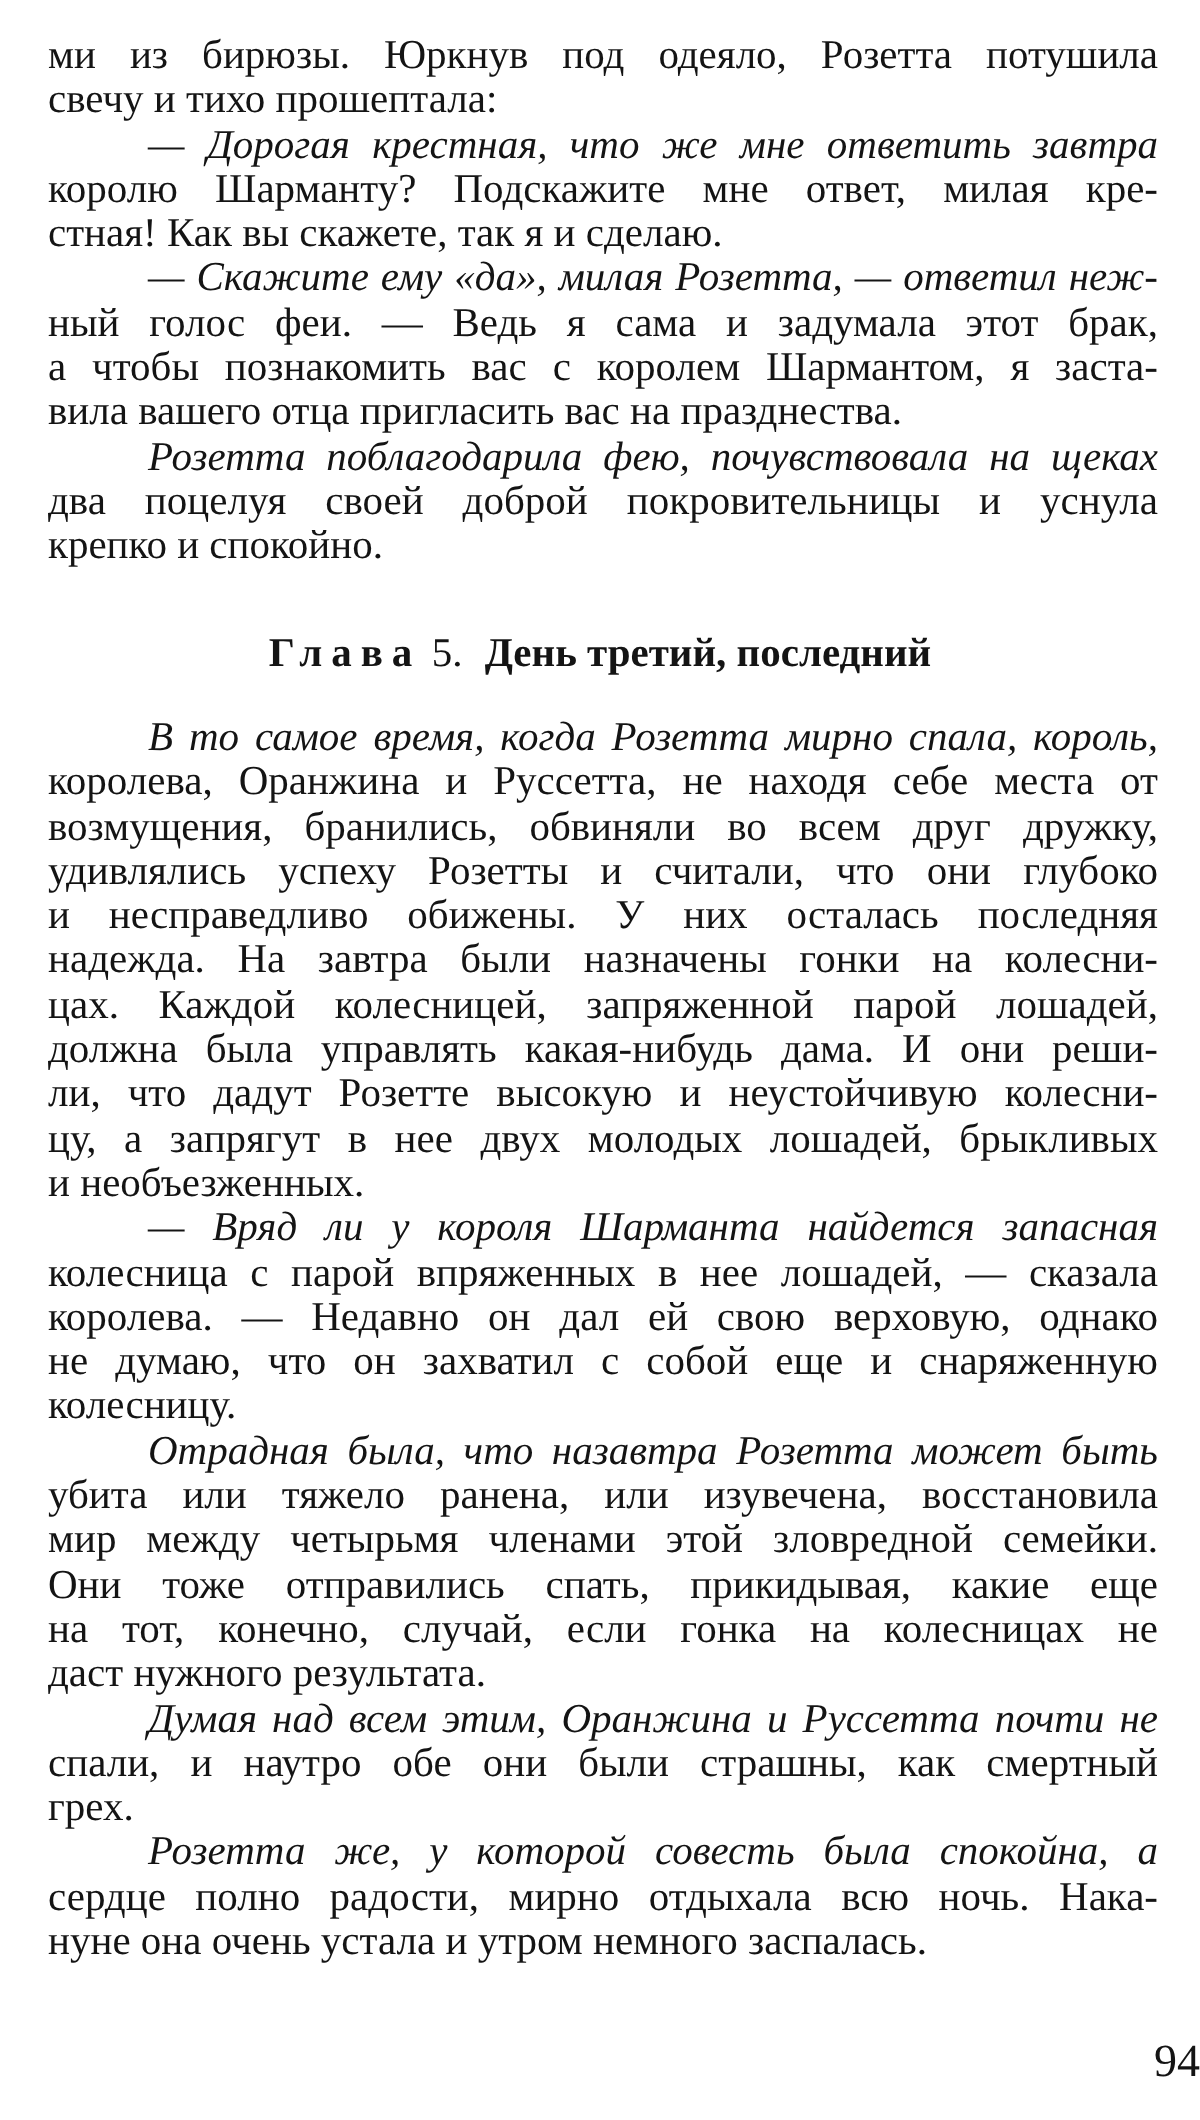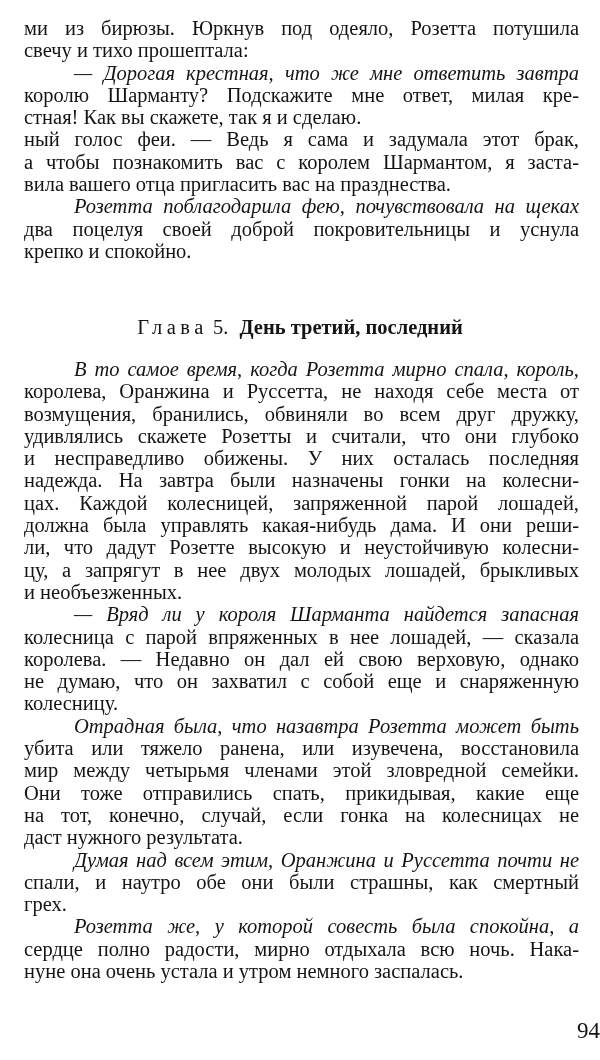--- a/index.html
+++ b/index.html
@@ -51,21 +51,21 @@
       left: 0;
       width: 600px;
       top: 314px;
       text-align: center;
       font-size: 20.5px;
       line-height: 26px;
       white-space: nowrap;
     }
     .heading .label {
       letter-spacing: 4.5px;
-      font-weight: normal;
+      font-weight: bold;
     }
     .heading .num {
       font-weight: normal;
       margin-right: 6px;
     }
     .heading .title {
       font-weight: bold;
     }
     .page-number {
       position: absolute;
@@ -81,39 +81,40 @@
 <body>
 
 <div class="page">
 
   <div class="block" id="block1">
       <span class="line">ми из бирюзы. Юркнув под одеяло, Розетта потушила</span>
       <span class="line last">свечу и тихо прошептала:</span>
       <span class="line indent">— Дорогая крестная, что же мне ответить завтра</span>
       <span class="line">королю Шарманту? Подскажите мне ответ, милая кре-</span>
       <span class="line last">стная! Как вы скажете, так я и сделаю.</span>
+      <span class="line indent">— Скажите ему «да», милая Розетта, — ответил неж-</span>
       <span class="line">ный голос феи. — Ведь я сама и задумала этот брак,</span>
       <span class="line">а чтобы познакомить вас с королем Шармантом, я заста-</span>
       <span class="line last">вила вашего отца пригласить вас на празднества.</span>
       <span class="line indent">Розетта поблагодарила фею, почувствовала на щеках</span>
       <span class="line">два поцелуя своей доброй покровительницы и уснула</span>
       <span class="line last">крепко и спокойно.</span>
     </div>
 
   <div class="heading">
     <span class="label">Глава</span>
     <span class="num">5.</span>
     <span class="title">День третий, последний</span>
   </div>
 
   <div class="block" id="block2">
       <span class="line indent">В то самое время, когда Розетта мирно спала, король,</span>
       <span class="line">королева, Оранжина и Руссетта, не находя себе места от</span>
       <span class="line">возмущения, бранились, обвиняли во всем друг дружку,</span>
-      <span class="line">удивлялись скажете Розетты и считали, что они глубоко</span>
+      <span class="line">удивлялись успеху Розетты и считали, что они глубоко</span>
       <span class="line">и несправедливо обижены. У них осталась последняя</span>
       <span class="line">надежда. На завтра были назначены гонки на колесни-</span>
       <span class="line">цах. Каждой колесницей, запряженной парой лошадей,</span>
       <span class="line">должна была управлять какая-нибудь дама. И они реши-</span>
       <span class="line">ли, что дадут Розетте высокую и неустойчивую колесни-</span>
       <span class="line">цу, а запрягут в нее двух молодых лошадей, брыкливых</span>
       <span class="line last">и необъезженных.</span>
       <span class="line indent">— Вряд ли у короля Шарманта найдется запасная</span>
       <span class="line">колесница с парой впряженных в нее лошадей, — сказала</span>
       <span class="line">королева. — Недавно он дал ей свою верховую, однако</span>

